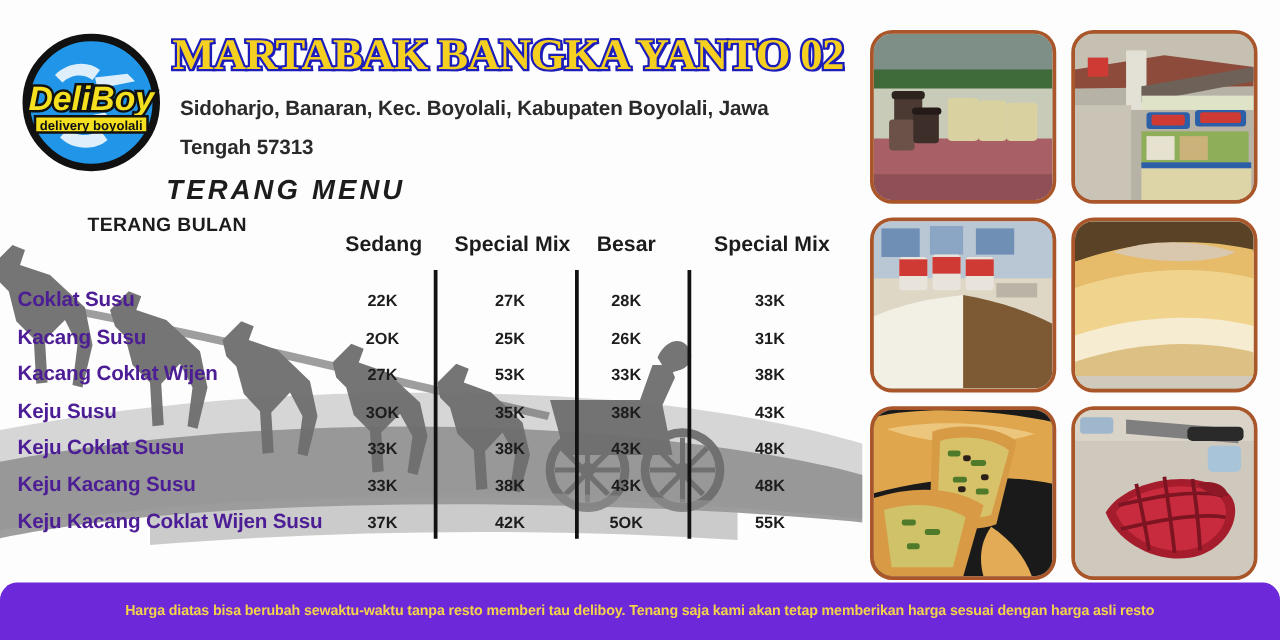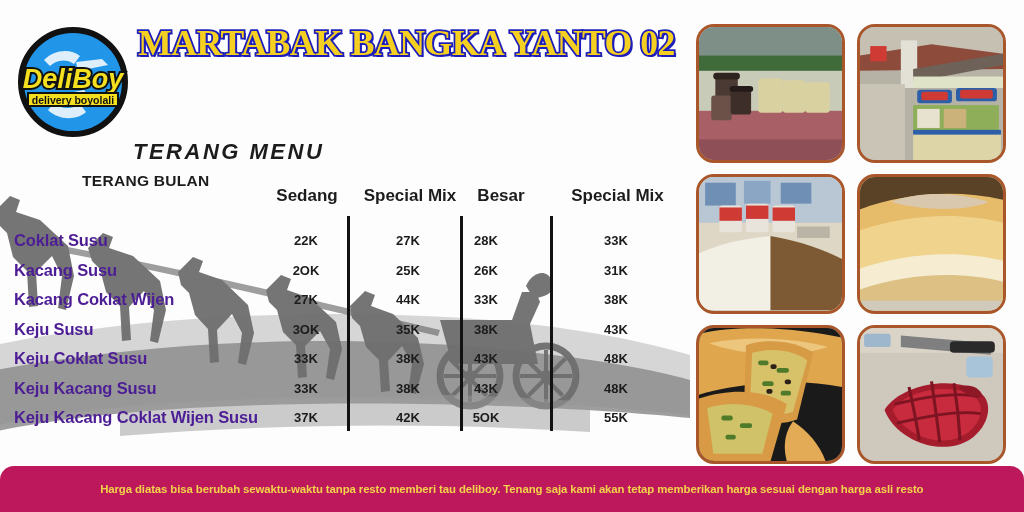--- a/index.html
+++ b/index.html
@@ -87,21 +87,20 @@
   }
 
   
   .section-label {
     position: absolute;
     left: 70px; top: 172px;
     font-size: 15.5px;
     font-weight: 600;
     letter-spacing: 0.3px;
     color: #1c1c1c;
-    margin-left: 12px;
   }
 
   
   .menu-area {
     position: absolute;
     left: 0; top: 186px;
     width: 690px; height: 265px;
   }
   .col-headers {
     position: absolute;
@@ -152,21 +151,21 @@
     position: absolute;
     top: 0;
     font-size: 13px;
     font-weight: 600;
     color: #1c1c1c;
     line-height: 29.5px;
     text-align: center;
   }
   .c0 { left: 275px; width: 62px; }
   .c1 { left: 358px; width: 100px; }
-  .c2 { left: 453px; width: 66px; text-align: center; }
+  .c2 { left: 468px; width: 66px; text-align: center; }
   .c3 { left: 563px; width: 106px; }
 
   
   .photos {
     position: absolute;
     left: 696px; top: 24px;
     width: 310px; height: 440px;
     display: grid;
     grid-template-columns: 1fr 1fr;
     grid-template-rows: 1fr 1fr 1fr;
@@ -180,21 +179,21 @@
     background: #c9c2b5;
   }
   .photo svg { width: 100%; height: 100%; display: block; }
 
   
   .footer {
     position: absolute;
     left: 0; bottom: 0;
     width: 1024px;
     height: 46px;
-    background: #be185d;
+    background: #6d28d9;
     border-top-left-radius: 14px;
     border-top-right-radius: 14px;
     display: flex;
     align-items: center;
     justify-content: center;
   }
   .footer-text {
     font-size: 11.5px;
     font-weight: bold;
     color: #f3d34a;
@@ -260,20 +259,21 @@
       </g>
       <rect x="14" y="67" width="90" height="13" fill="#f5e020" stroke="#111111" stroke-width="2"></rect>
       <text x="59" y="78" text-anchor="middle" font-family="Liberation Sans, sans-serif" font-size="10.5" font-weight="bold" fill="#111111">delivery boyolali</text>
     </svg>
   </div>
 
   <div class="title-wrap">
     <div class="brand-title">MARTABAK BANGKA YANTO 02</div>
   </div>
 
+  <div class="address">Sidoharjo, Banaran, Kec. Boyolali, Kabupaten Boyolali, Jawa Tengah 57313</div>
 
   <div class="daftar-menu">TERANG MENU</div>
 
   <div class="section-label">TERANG BULAN</div>
 
   <div class="menu-area">
     <div class="col-headers">
       <div class="col-head ch0">Sedang</div>
       <div class="col-head ch1">Special Mix</div>
       <div class="col-head ch2">Besar</div>
@@ -295,21 +295,21 @@
       <div class="row">
         <div class="row-name">Kacang Susu</div>
         <div class="cell c0">2OK</div>
         <div class="cell c1">25K</div>
         <div class="cell c2">26K</div>
         <div class="cell c3">31K</div>
       </div>
       <div class="row">
         <div class="row-name">Kacang Coklat Wijen</div>
         <div class="cell c0">27K</div>
-        <div class="cell c1">44K</div>
+        <div class="cell c1">53K</div>
         <div class="cell c2">33K</div>
         <div class="cell c3">38K</div>
       </div>
       <div class="row">
         <div class="row-name">Keju Susu</div>
         <div class="cell c0">3OK</div>
         <div class="cell c1">35K</div>
         <div class="cell c2">38K</div>
         <div class="cell c3">43K</div>
       </div>

